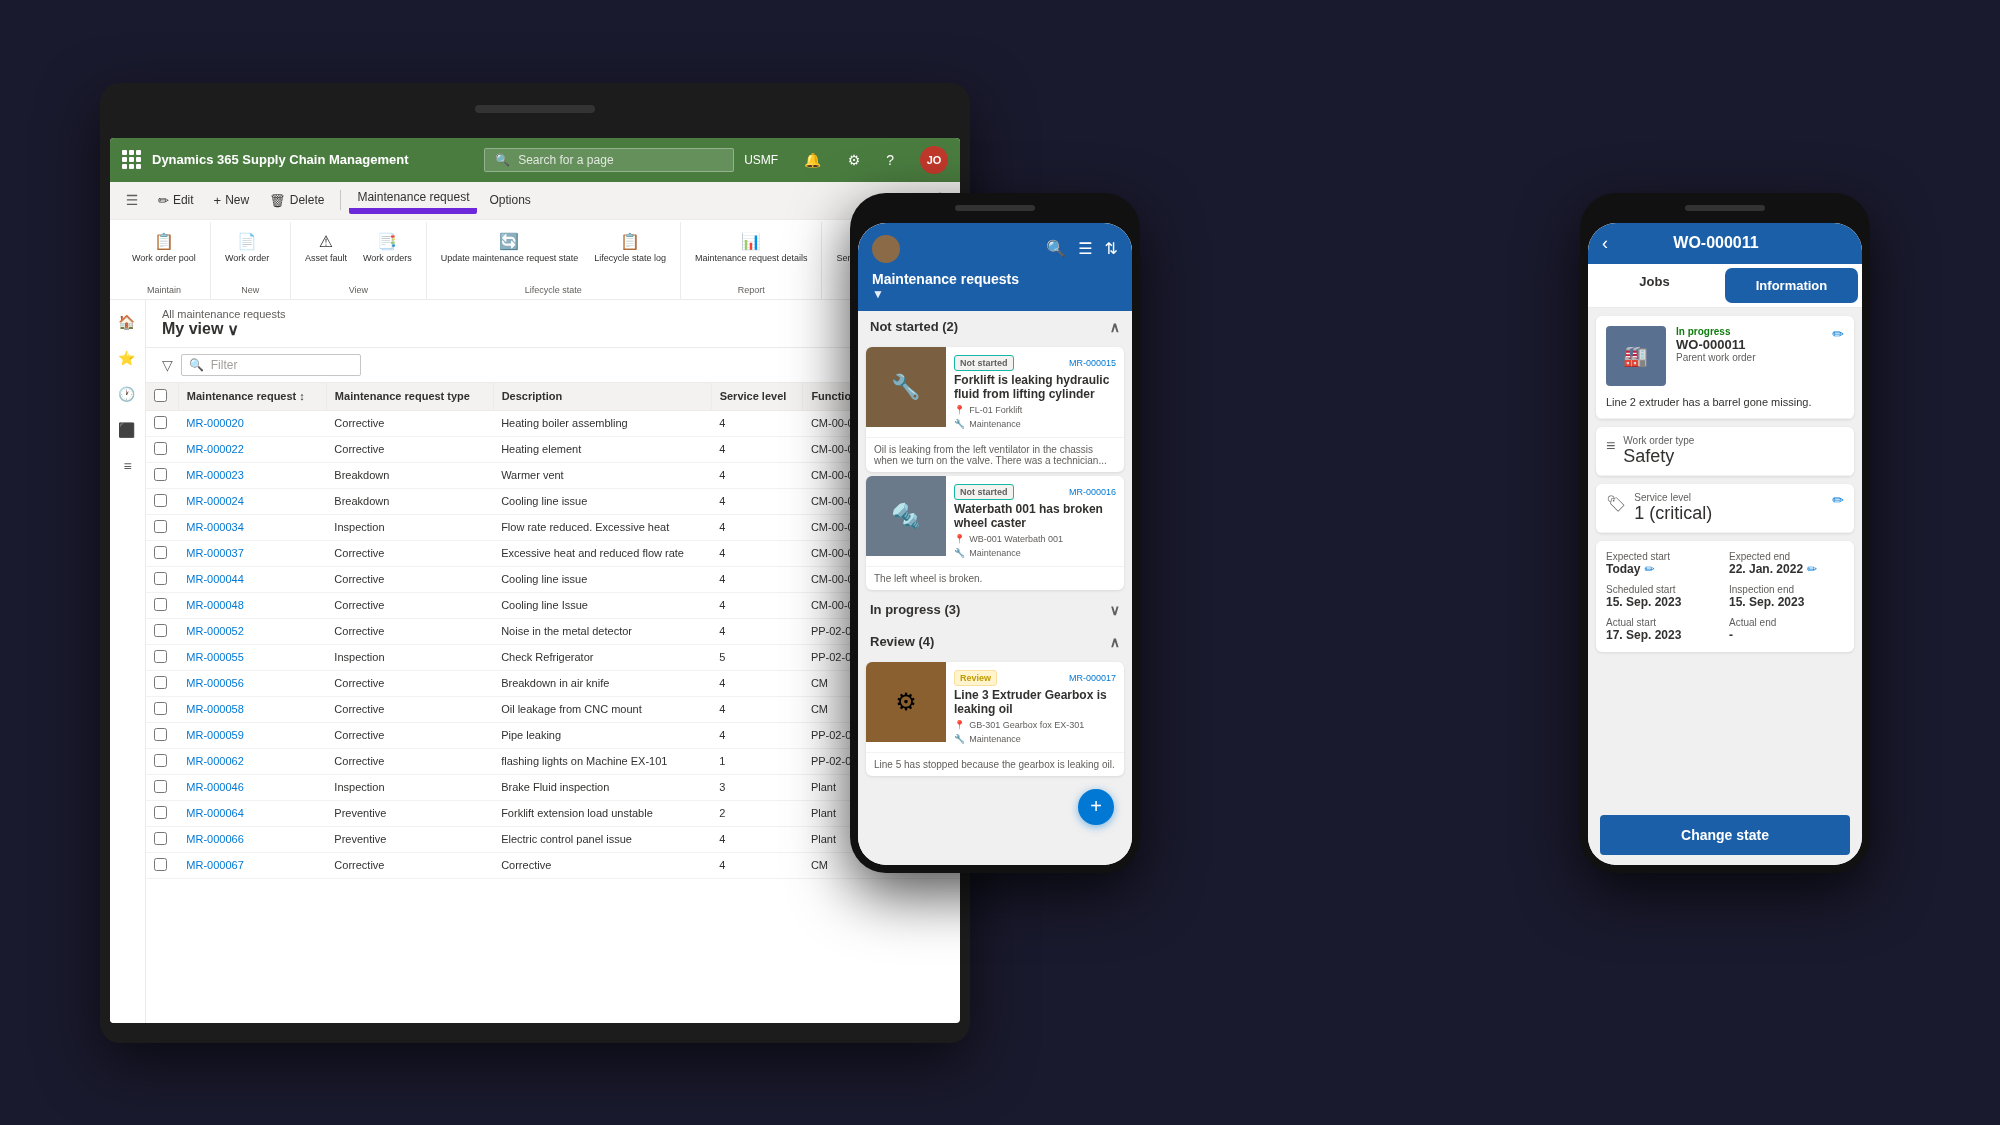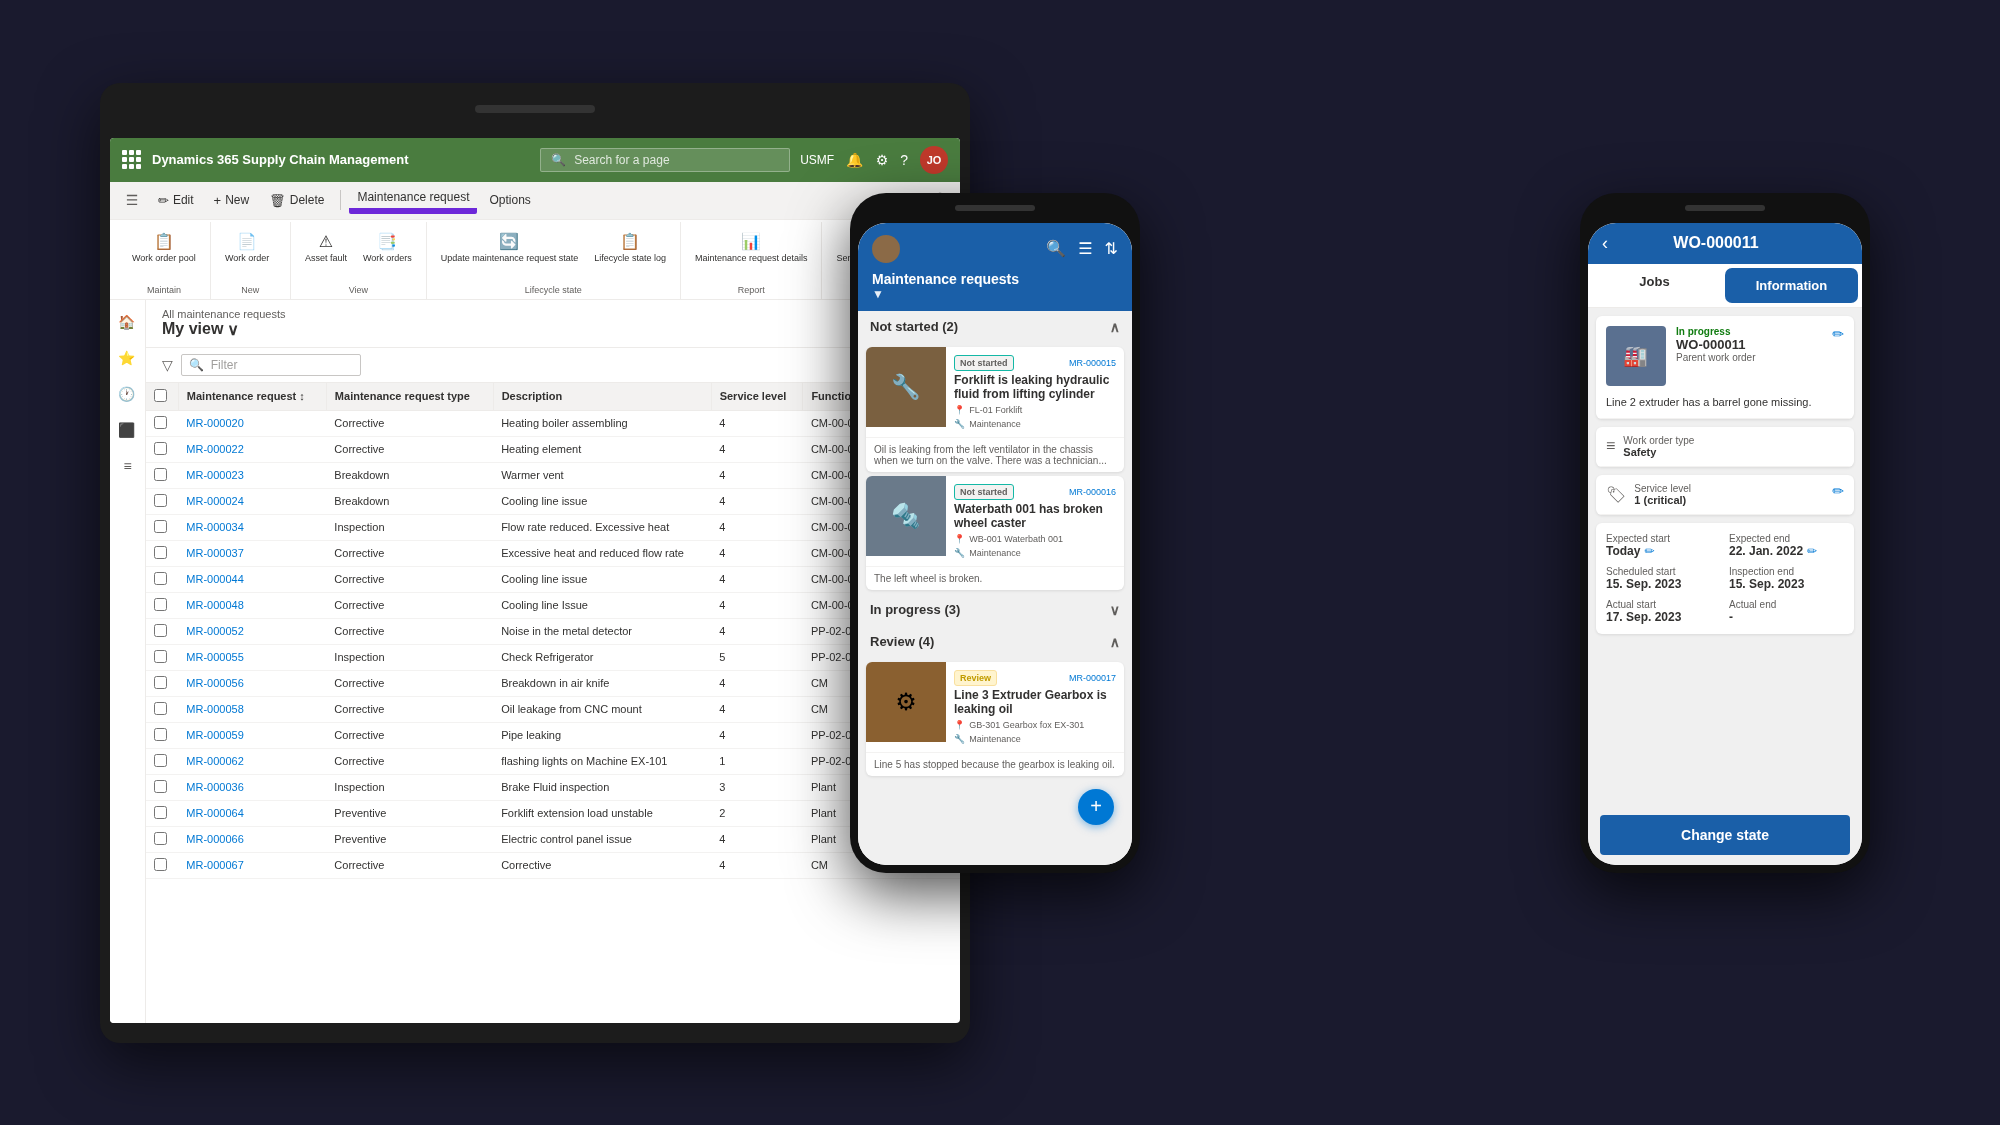--- a/index.html
+++ b/index.html
@@ -89,21 +89,21 @@
       color: #fff;
       font-size: 12px;
       width: 250px;
       display: flex;
       align-items: center;
       gap: 8px;
     }
     .d365-search-text { color: rgba(255,255,255,0.8); font-size: 12px; }
     .d365-nav-icons {
       display: flex;
-      gap: 12px;
+      gap: 26px;
       align-items: center;
     }
     .d365-nav-icon {
       color: #fff;
       font-size: 14px;
       cursor: pointer;
     }
     .d365-avatar {
       width: 28px;
       height: 28px;
@@ -547,21 +547,21 @@
     .prr-field {
       padding: 8px 10px;
       border-bottom: 1px solid #f3f2f1;
       display: flex;
       align-items: flex-start;
       gap: 8px;
     }
     .prr-field-icon { font-size: 16px; color: #605e5c; margin-top: 2px; }
     .prr-field-content { flex: 1; }
     .prr-field-label { font-size: 10px; color: #605e5c; }
-    .prr-field-value { font-size: 11px; font-weight: 700; color: #323130; }
+    .prr-field-value { font-size: 18px; font-weight: 400; color: #323130; }
     .prr-field-edit { color: #0078d4; font-size: 14px; cursor: pointer; }
 
     .prr-dates-card {
       background: #fff;
       border-radius: 6px;
       margin-bottom: 8px;
       padding: 10px;
       box-shadow: 0 1px 3px rgba(0,0,0,0.1);
     }
     .prr-dates-grid {
@@ -893,21 +893,21 @@
     <td><input type="checkbox" style=""></td>
     <td><a class="mr-link">MR-000062</a></td>
     <td>Corrective</td>
     <td>flashing lights on Machine EX-101</td>
     <td>1</td>
     <td>PP-02-01</td>
     <td>E</td>
   </tr>
                   <tr>
     <td><input type="checkbox" style=""></td>
-    <td><a class="mr-link">MR-000036</a></td>
+    <td><a class="mr-link">MR-000046</a></td>
     <td>Inspection</td>
     <td>Brake Fluid inspection</td>
     <td>3</td>
     <td>Plant</td>
     <td>U</td>
   </tr>
                   <tr>
     <td><input type="checkbox" style=""></td>
     <td><a class="mr-link">MR-000064</a></td>
     <td>Preventive</td>

